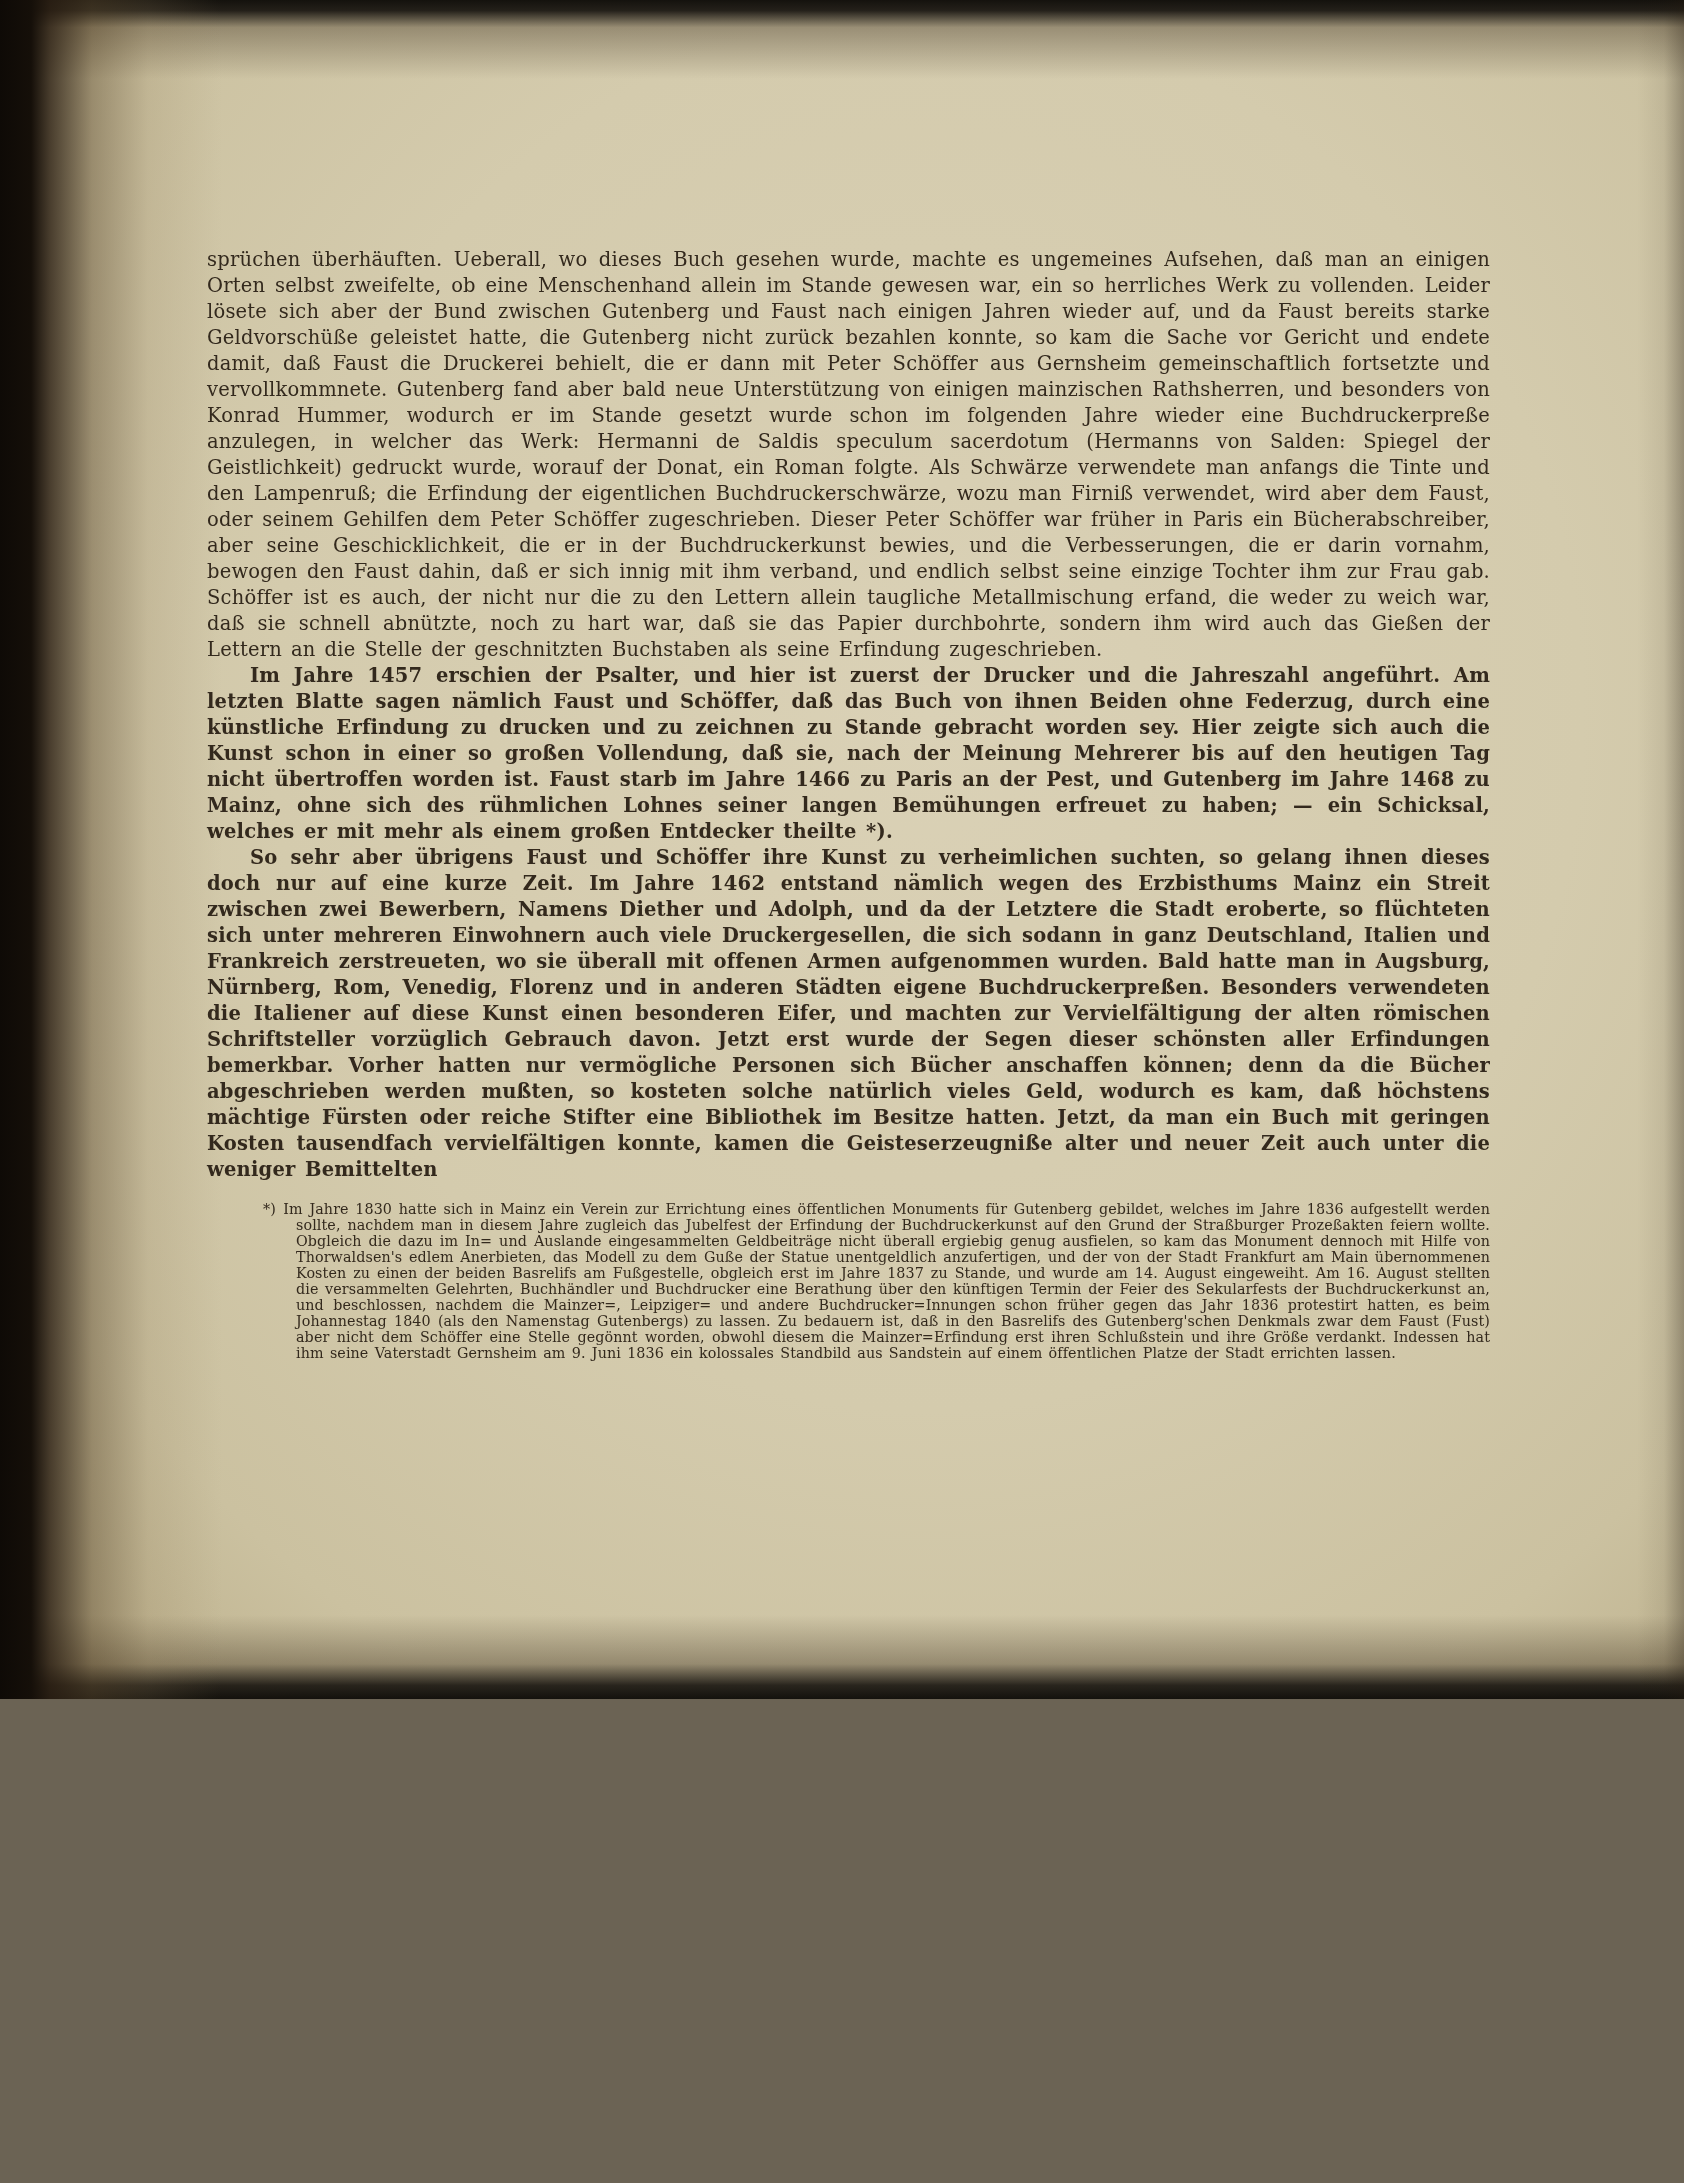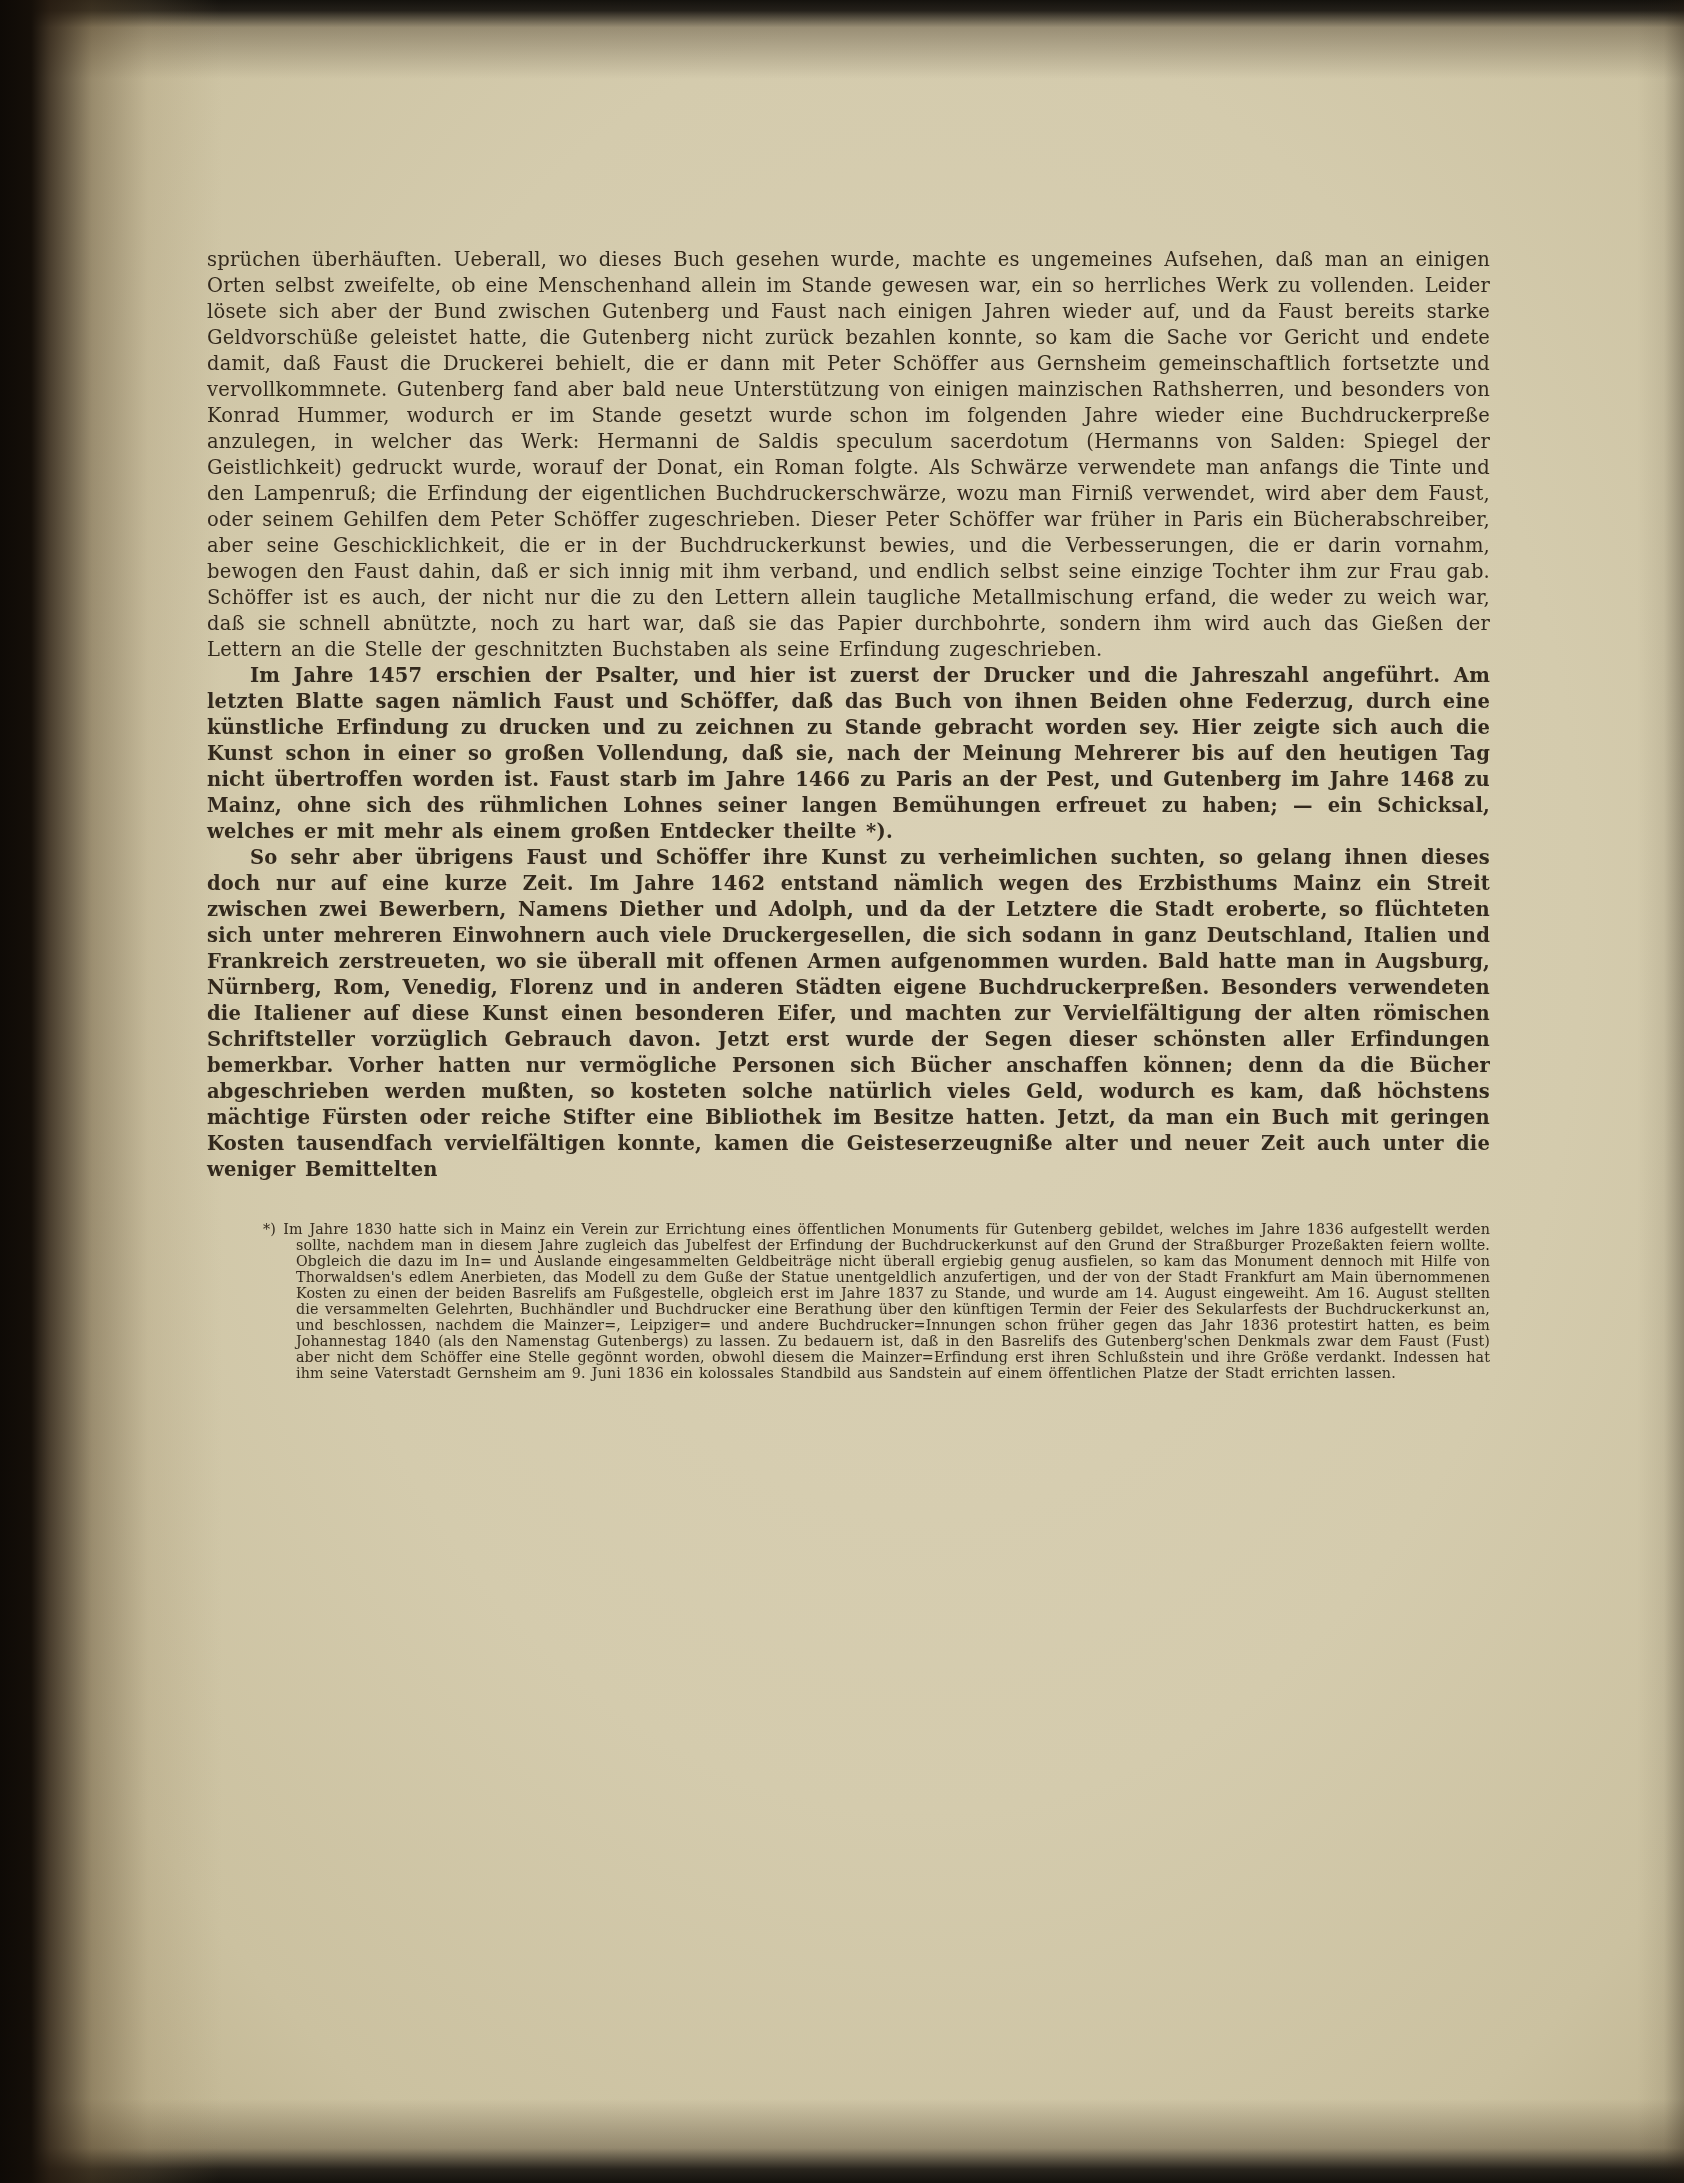--- a/index.html
+++ b/index.html
@@ -3,21 +3,21 @@
 <meta charset="utf-8">
 <style>
   html, body {
     margin: 0;
     padding: 0;
     background: #6b6354;
   }
   .scan {
     position: relative;
     width: 1685px;
-    height: 2183px;
+    height: 1699px;
     overflow: hidden;
     background-color: #d3c9ab;
     background:
       radial-gradient(ellipse at 55% 42%, #dad1b6 0%, #d4cbad 50%, #cbc1a0 78%, #bcb08c 95%, #b0a27d 100%);
     font-family: "DejaVu Serif", "Liberation Serif", serif;
     color: #33291d;
   }
   
   .edge-left {
     position: absolute; left: 0; top: 0; bottom: 0; width: 222px;
@@ -59,21 +59,21 @@
     line-height: 26px;
     text-align: justify;
     word-spacing: 2.6px;
     letter-spacing: 0.2px;
   }
   .para.indent {
     text-indent: 43px;
     font-weight: bold;
   }
   .footnote {
-    margin-top: 38px;
+    margin-top: 18px;
   }
   .fn {
     margin: 0;
     font-size: 14.3px;
     line-height: 16px;
     text-align: justify;
     word-spacing: 1.6px;
     letter-spacing: 0.1px;
     padding-left: 89px;
     text-indent: -33px;

